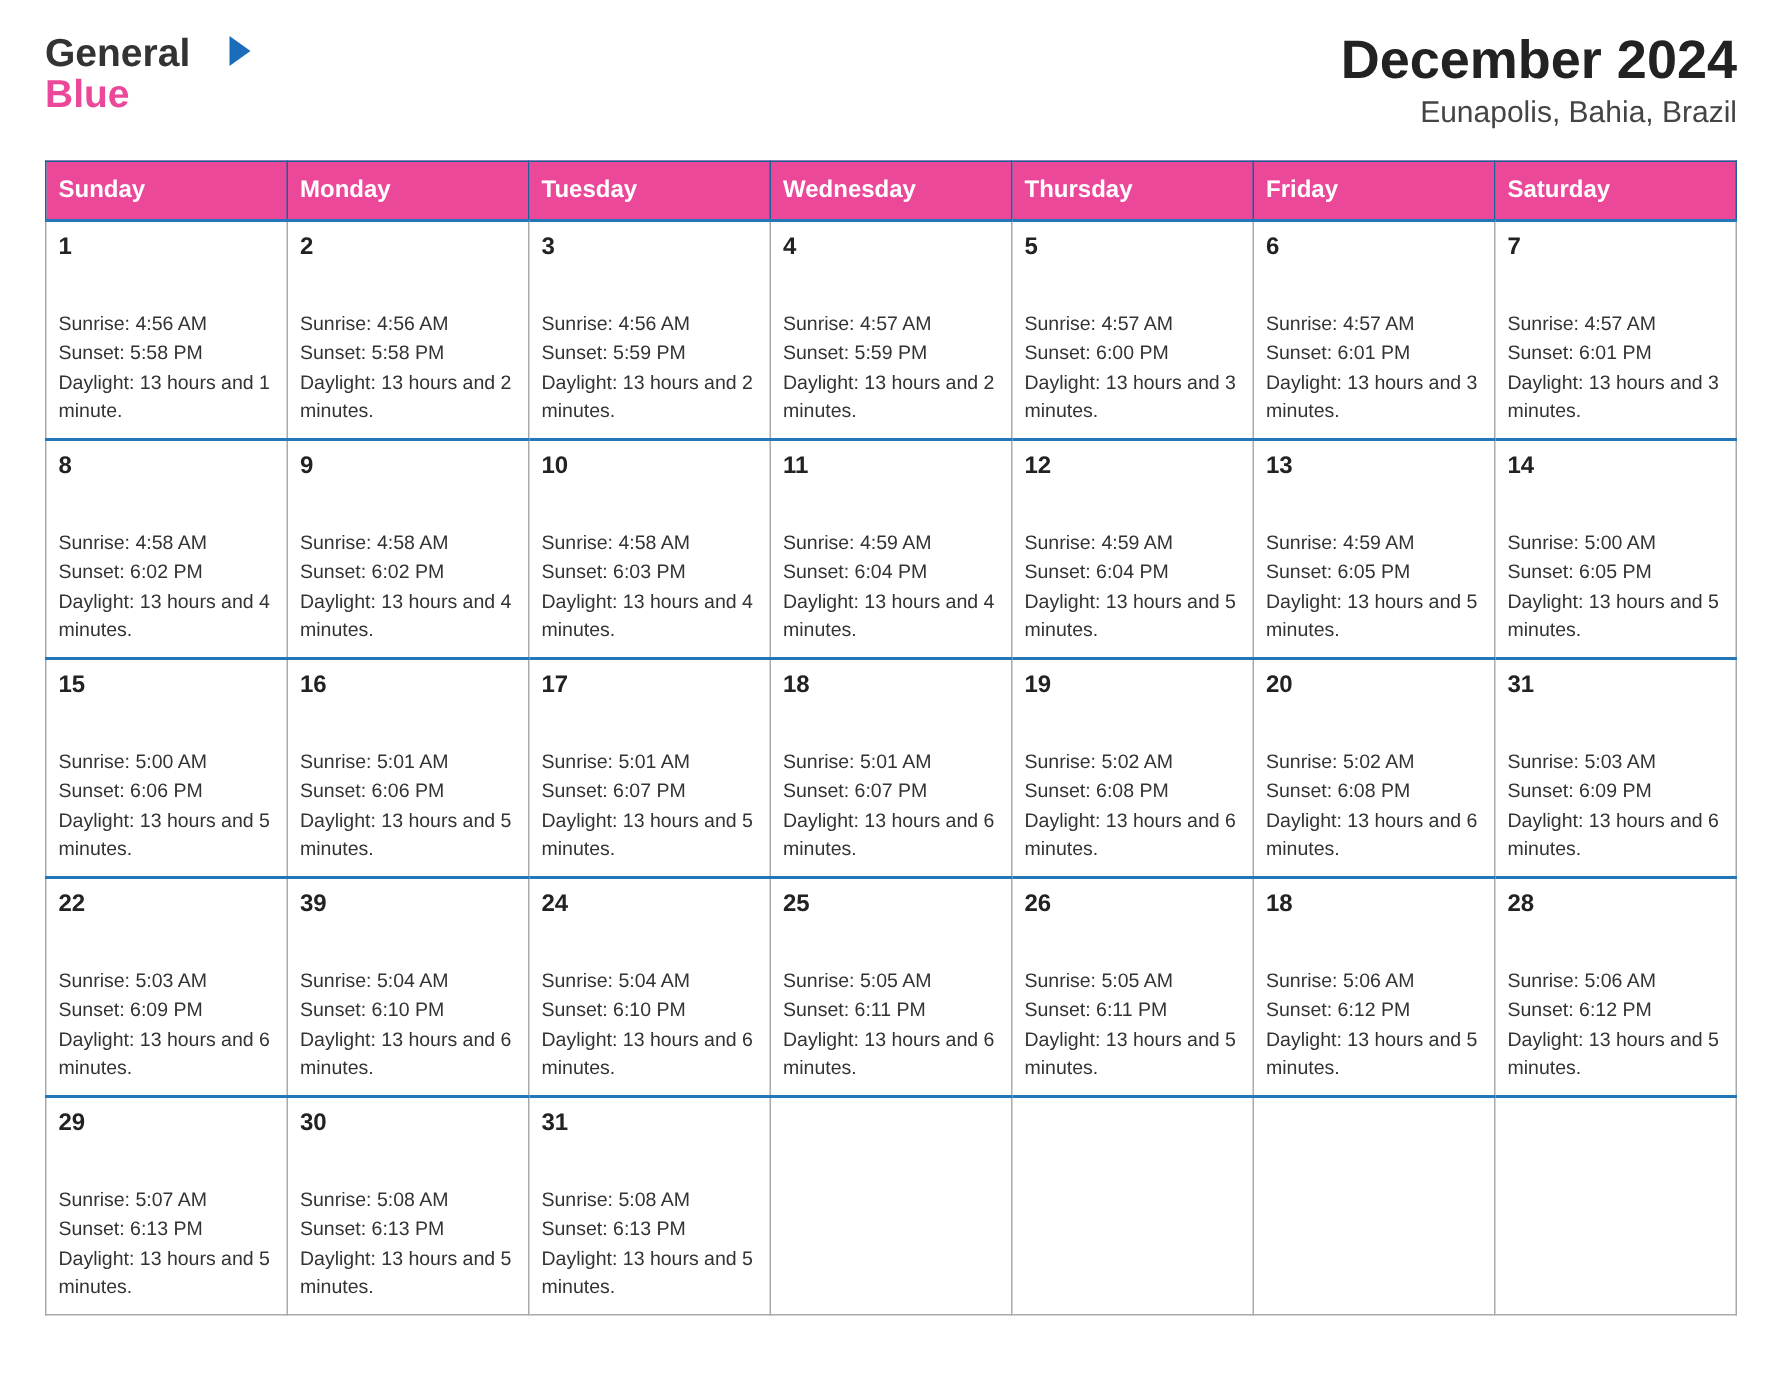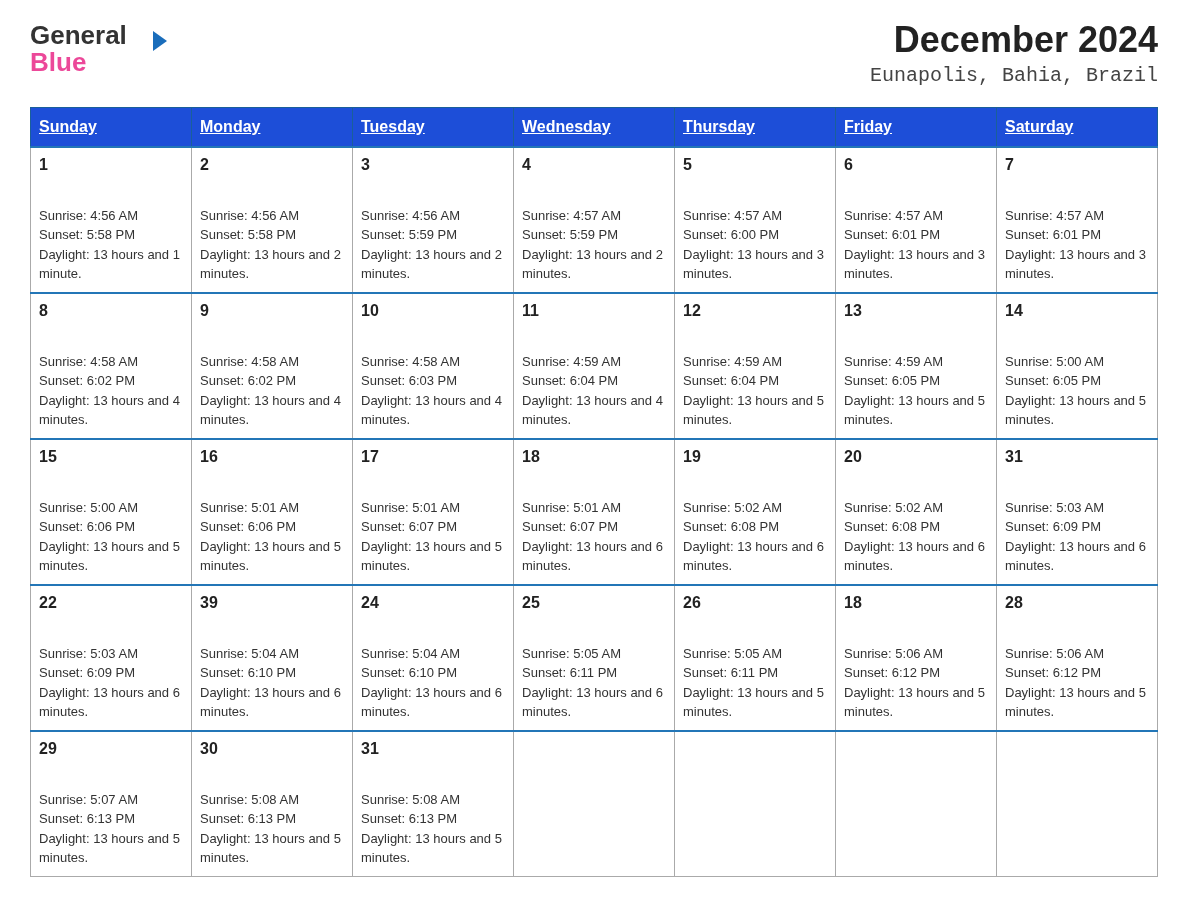--- a/index.html
+++ b/index.html
@@ -24,21 +24,21 @@
       border-bottom: 10px solid transparent;
       margin-left: 2px;
       margin-top: -4px;
     }
     .logo-wrapper {
       display: flex;
       flex-direction: column;
     }
     .logo-line1 {
       display: flex;
-      align-items: flex-end;
+      align-items: center;
       gap: 24px;
     }
     .logo-line2 {
       color: #ec4899;
       font-size: 26px;
       font-weight: bold;
       line-height: 1;
       margin-top: -2px;
     }
     .title-block {
@@ -47,36 +47,34 @@
     .calendar-title {
       font-size: 36px;
       font-weight: bold;
       color: #222;
       line-height: 1.1;
     }
     .calendar-subtitle {
       font-size: 20px;
       color: #444;
       margin-top: 4px;
-      font-family: Liberation Mono, monospace;
     }
     table {
       width: 100%;
       border-collapse: collapse;
       table-layout: fixed;
     }
     th {
-      background-color: #1d4ed8;
+      background-color: #ec4899;
       color: #fff;
       font-size: 16px;
       font-weight: bold;
       padding: 10px 8px;
       text-align: left;
       border: 1px solid #1a5f9a;
-      text-decoration: underline;
     }
     td {
       vertical-align: top;
       border: 1px solid #aaa;
       border-top: 2px solid #2376b7;
       padding: 8px;
       font-size: 13px;
       color: #333;
       height: 120px;
     }

